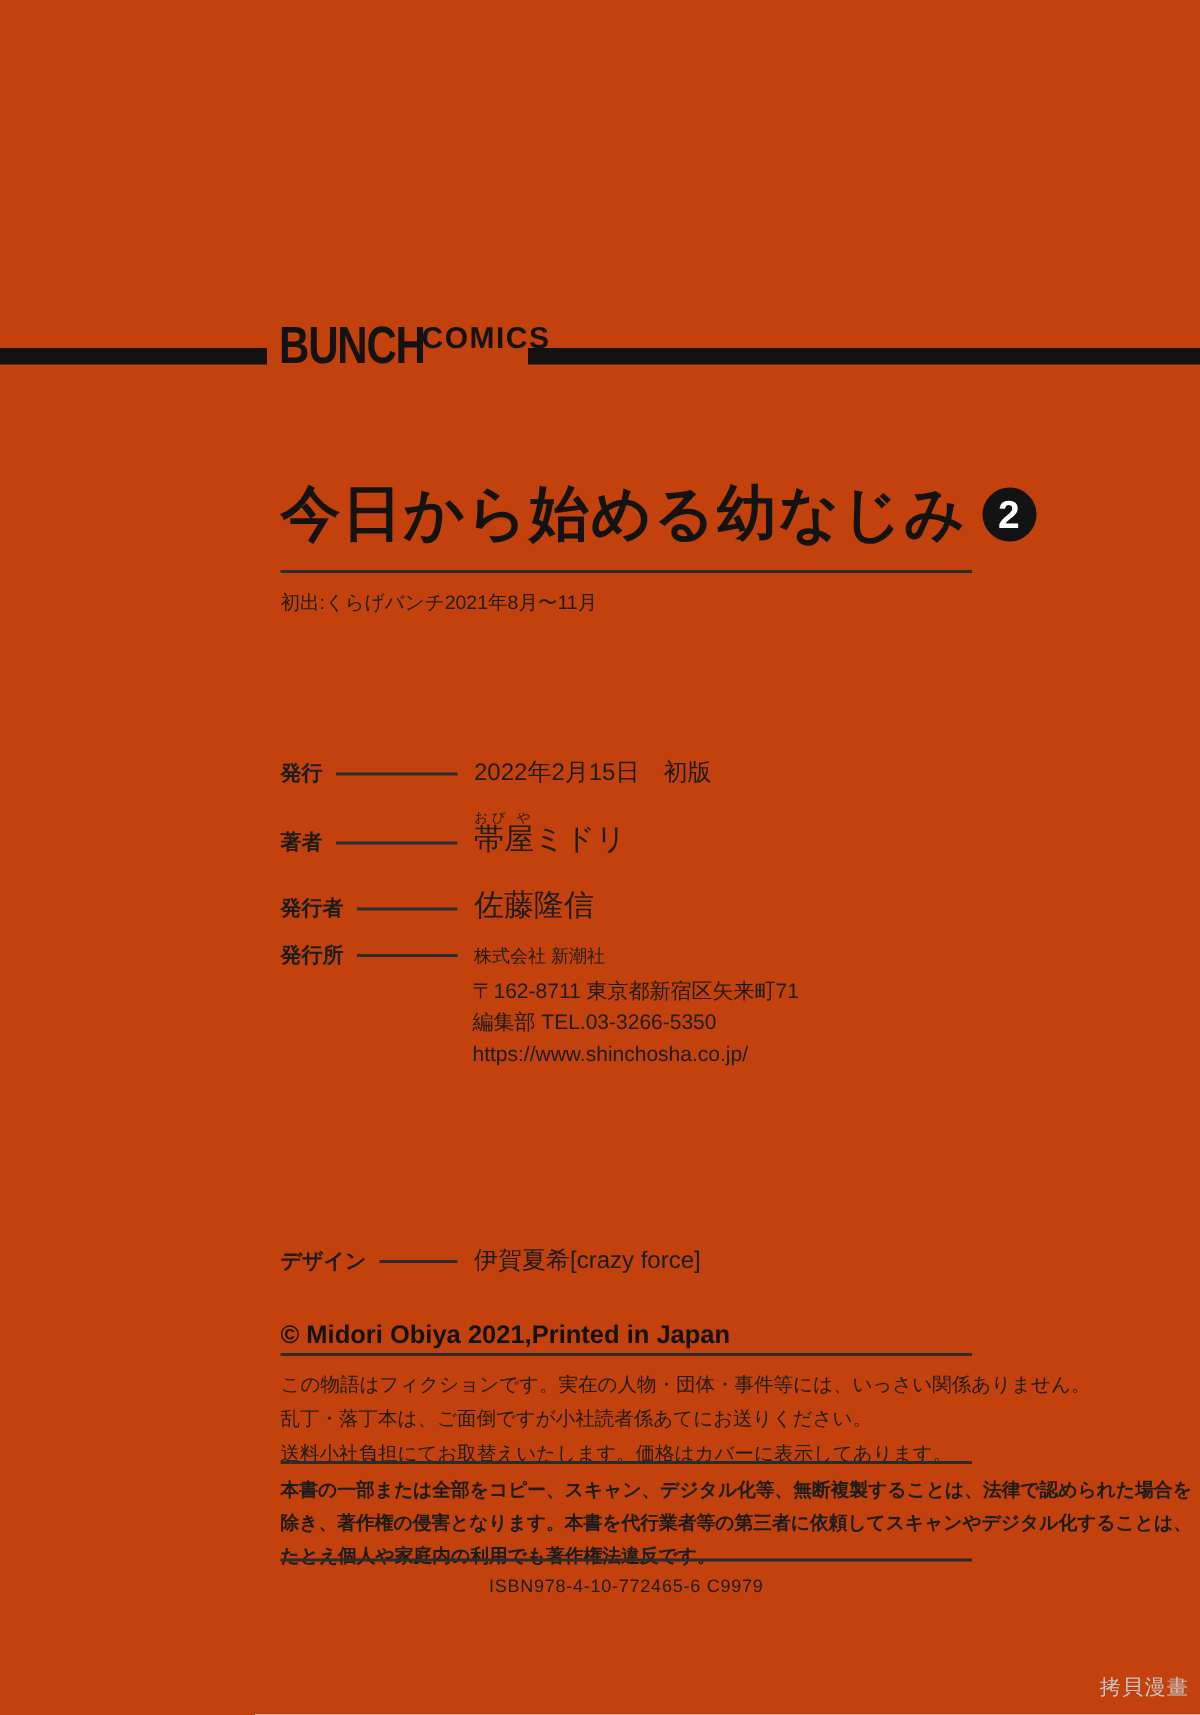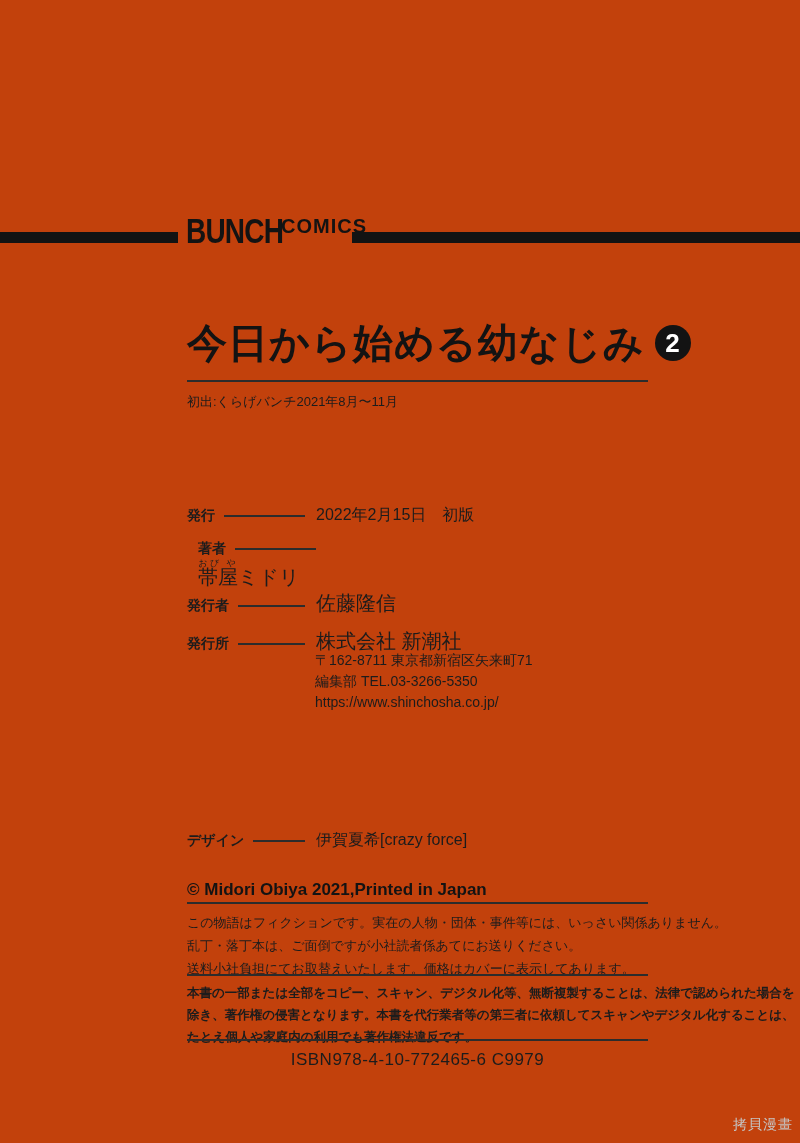--- a/index.html
+++ b/index.html
@@ -63,24 +63,24 @@
   }
   .label-box {
     display: flex; align-items: center;
     width: 118px; flex-shrink: 0; text-align: right;
   }
   .c-label { font-size: 14px; font-weight: 600; color: #1c1c1c; }
   .dash { flex: 1; height: 2px; background: #2c2c2c; margin-left: 9px; }
   .c-value { margin-left: 11px; color: #1c1c1c; }
 
   .row-issued   { top: 505px; }  .row-issued .c-value   { font-size: 16px; }
-  .row-author   { top: 540px; flex-direction: column; }  .row-author .c-value   { font-size: 20px; }
+  .row-author   { top: 540px; }  .row-author .c-value   { font-size: 20px; }
   .row-author rt { font-size: 9px; letter-spacing: 2px; font-weight: 400; }
   .row-publisher{ top: 590px; }  .row-publisher .c-value{ font-size: 20px; }
-  .row-pubhouse { top: 628px; }  .row-pubhouse .c-value { font-size: 20px; }
+  .row-pubhouse { top: 628px; }  .row-pubhouse .c-value { font-size: 12px; }
   .row-printer  { top: 790px; }  .row-printer .c-value  { font-size: 16px; }
   .row-designer { top: 830px; }  .row-designer .c-value { font-size: 16px; }
 
   .pub-details {
     position: absolute; left: 315px; top: 650px;
     font-size: 14px; line-height: 21px; color: #1c1c1c;
     white-space: nowrap;
   }
 
   
@@ -96,21 +96,21 @@
   .notice-1 {
     position: absolute; left: 187px; top: 911px;
     font-size: 13px; line-height: 23px; color: #1c1c1c; white-space: nowrap;
   }
   .notice-2 {
     position: absolute; left: 187px; top: 982px;
     font-size: 12.5px; line-height: 22px; font-weight: 600; color: #1c1c1c; white-space: nowrap;
   }
   .isbn-line {
     position: absolute; left: 187px; top: 1050px; width: 461px;
-    text-align: center; font-size: 17px; letter-spacing: 0.5px; color: #1c1c1c;
+    text-align: center; font-size: 12px; letter-spacing: 0.5px; color: #1c1c1c;
   }
   .watermark {
     position: absolute; right: 7px; top: 1116px;
     font-size: 14px; color: #c6c6c6; letter-spacing: 1px; white-space: nowrap; text-align: center;
   }
 </style>
 </head>
 <body>
 
 <div class="page">

